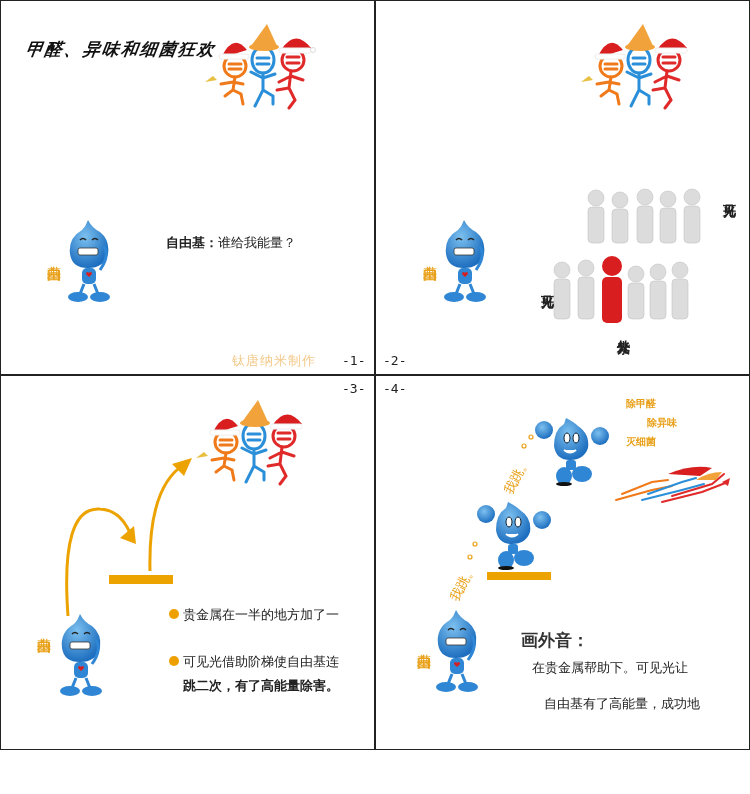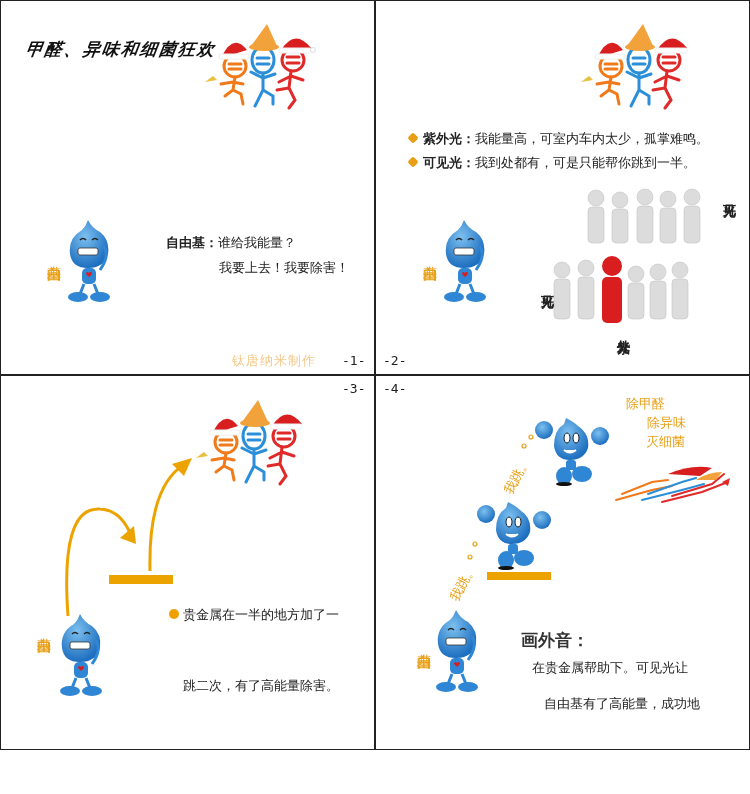--- a/index.html
+++ b/index.html
@@ -12,21 +12,21 @@
   .abs{position:absolute;}
   .title-calli{font-family:"DejaVu Serif",serif;font-size:17px;font-style:italic;font-weight:bold;letter-spacing:2px;color:#111;transform:skewX(-8deg);}
   .vert{writing-mode:vertical-rl;text-orientation:upright;font-size:15px;line-height:16px;color:#e8a018;letter-spacing:0;}
   .vert-dark{writing-mode:vertical-rl;text-orientation:upright;font-size:13px;line-height:14px;color:#222;font-weight:bold;}
   .txt{font-size:13px;line-height:20px;color:#222;white-space:nowrap;}
   .bold{font-weight:bold;}
   .pagenum{font-size:13px;color:#222;font-family:"DejaVu Sans Mono",monospace;}
   .credit{font-size:13px;color:#f3c98a;letter-spacing:1px;}
   .bullet-dia{display:inline-block;width:8px;height:8px;background:#e8a018;transform:rotate(45deg);margin-right:6px;vertical-align:1px;border-radius:2px;}
   .bullet-dot{display:inline-block;width:10px;height:10px;border-radius:50%;background:#eea000;margin-right:4px;vertical-align:0px;}
-  .orange-txt{color:#e8a018;font-size:13px;line-height:20px;font-weight:normal;}
+  .orange-txt{color:#e8a018;font-size:10px;line-height:20px;font-weight:bold;}
   .step{position:absolute;background:#eca300;}
   .jump-lbl{color:#e8a018;font-size:13px;transform:rotate(-62deg);transform-origin:left top;white-space:nowrap;}
   .figure svg{display:block;}
 </style>
 </head>
 <body>
 
 <div class="grid"></div>
 <div class="vline"></div>
 <div class="hline"></div>
@@ -82,21 +82,20 @@
       <path d="M20 66 L16 76 M30 66 L34 76" stroke="#2f86d4" stroke-width="3"></path>
       <ellipse cx="14" cy="79" rx="10" ry="5" fill="#2f86d4"></ellipse>
         <ellipse cx="36" cy="79" rx="10" ry="5" fill="#2f86d4"></ellipse>
       <path d="M40 28 q6 10 -4 24" stroke="#2f86d4" stroke-width="3" fill="none"></path>
     </svg>
   </div>
 
   <div class="abs txt" style="left:166px;top:233px;text-align:right;">
     <span class="bold">自由基</span><span class="bold">：</span><span>谁给我能量？</span>
   </div>
-  <div class="abs txt" style="left:219px;top:258px;">我要上去！我要除害！</div>
 
   <div class="abs credit" style="left:232px;top:352px;">钛唐纳米制作</div>
   <div class="abs pagenum" style="left:342px;top:353px;">-1-</div>
 </div>
 
 <div class="panel p2">
   <div class="abs figure" style="left:203px;top:24px;">
     <svg width="122" height="86" viewBox="0 0 122 86">
       <g stroke="#f07a1a" stroke-width="3" fill="none" stroke-linecap="round">
         <circle cx="32" cy="42" r="11"></circle>
@@ -116,26 +115,20 @@
         <circle cx="90" cy="36" r="11"></circle>
           <path d="M84 33 h12 M84 39 h12"></path>
         <path d="M88 47 L86 64 L74 66 M86 64 L92 76 L86 84 M88 52 L100 56 M88 52 L76 58"></path>
       </g>
       <path d="M78 26 Q92 4 108 24 Z" fill="#d81e1e"></path>
         <rect x="76" y="24" width="32" height="5" rx="2" fill="#fff" stroke="#eee"></rect>
       <path d="M2 58 l8 -6 l4 4 z" fill="#e8c040"></path>
     </svg>
   </div>
 
-  <div class="abs txt" style="left:33px;top:129px;">
-    <span class="bullet-dia"></span><span class="bold">紫外光</span><span class="bold">：</span><span>我能量高，可室内车内太少，孤掌难鸣。</span>
-  </div>
-  <div class="abs txt" style="left:33px;top:153px;">
-    <span class="bullet-dia"></span><span class="bold">可见光</span><span class="bold">：</span><span>我到处都有，可是只能帮你跳到一半。</span>
-  </div>
 
   <div class="abs vert" style="left:46px;top:254px;">自由基</div>
   <div class="abs figure" style="left:64px;top:218px;">
     <svg width="52" height="86" viewBox="0 0 52 86">
       <defs>
           <radialGradient id="bg2" cx="40%" cy="35%" r="65%">
             <stop offset="0" stop-color="#7cc0ef"></stop>
             <stop offset="1" stop-color="#1e6fc0"></stop>
           </radialGradient>
         </defs>
@@ -247,29 +240,32 @@
       <path d="M20 66 L16 76 M30 66 L34 76" stroke="#2f86d4" stroke-width="3"></path>
       <ellipse cx="14" cy="79" rx="10" ry="5" fill="#2f86d4"></ellipse>
         <ellipse cx="36" cy="79" rx="10" ry="5" fill="#2f86d4"></ellipse>
       <path d="M40 28 q6 10 -4 24" stroke="#2f86d4" stroke-width="3" fill="none"></path>
     </svg>
   </div>
 
   <div class="abs txt" style="left:169px;top:217px;margin-top:12px;">
     <span class="bullet-dot"></span><span>贵金属在一半的地方加了一</span>
   </div>
-  <div class="abs txt" style="left:183px;top:300px;">跳二次，有了高能量除害。</div>
+  <div class="abs txt" style="left:169px;top:276px;">
+    <span class="bullet-dot"></span><span>可见光借助阶梯使自由基连</span>
+  </div>
+  <div class="abs txt" style="left:183px;top:300px;font-weight:bold;">跳二次，有了高能量除害。</div>
 </div>
 
 <div class="panel p4">
   <div class="abs pagenum" style="left:7px;top:5px;">-4-</div>
 
   <div class="abs orange-txt" style="left:250px;top:18px;">除甲醛</div>
   <div class="abs orange-txt" style="left:250px;top:37px;margin-left:21px;">除异味</div>
-  <div class="abs orange-txt" style="left:250px;top:56px;margin-left:20px;">灭细菌</div>
+  <div class="abs orange-txt" style="left:250px;top:56px;">灭细菌</div>
 
   <div class="abs figure" style="left:236px;top:84px;">
     <svg width="120" height="44" viewBox="0 0 120 44">
       <g stroke-width="2" fill="none" stroke-linecap="round">
         <path d="M4 40 L40 30 L60 26 M10 34 L40 22 L56 20" stroke="#f07a1a"></path>
         <path d="M30 40 L70 30 L92 24 M36 34 L70 22 L84 18" stroke="#2a8fd8"></path>
         <path d="M50 42 L90 32 L116 22 M60 36 L100 24 L112 14" stroke="#e02a2a"></path>
       </g>
       <path d="M56 14 Q80 4 100 8 L88 16 Z" fill="#d81e1e"></path>
       <path d="M84 20 Q96 12 110 12 L104 20 Z" fill="#f2a23a"></path>

